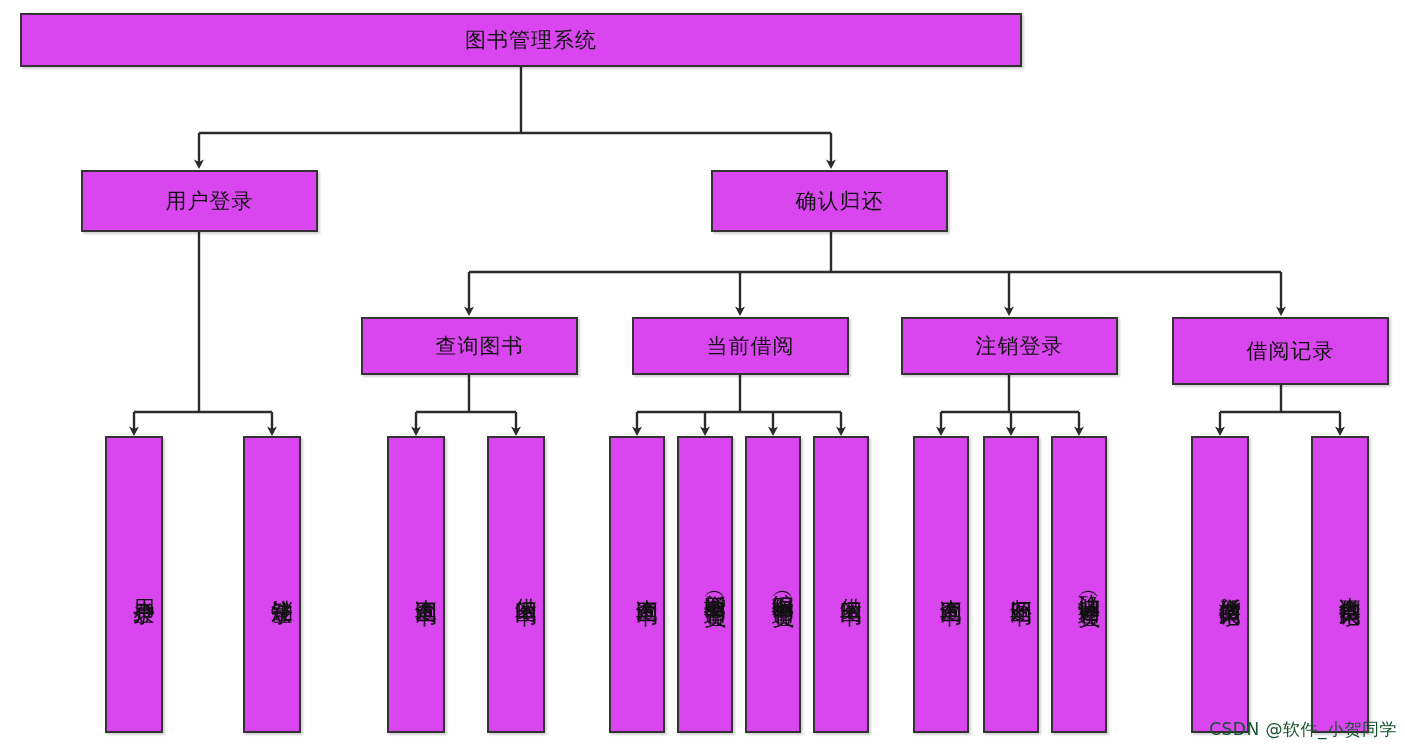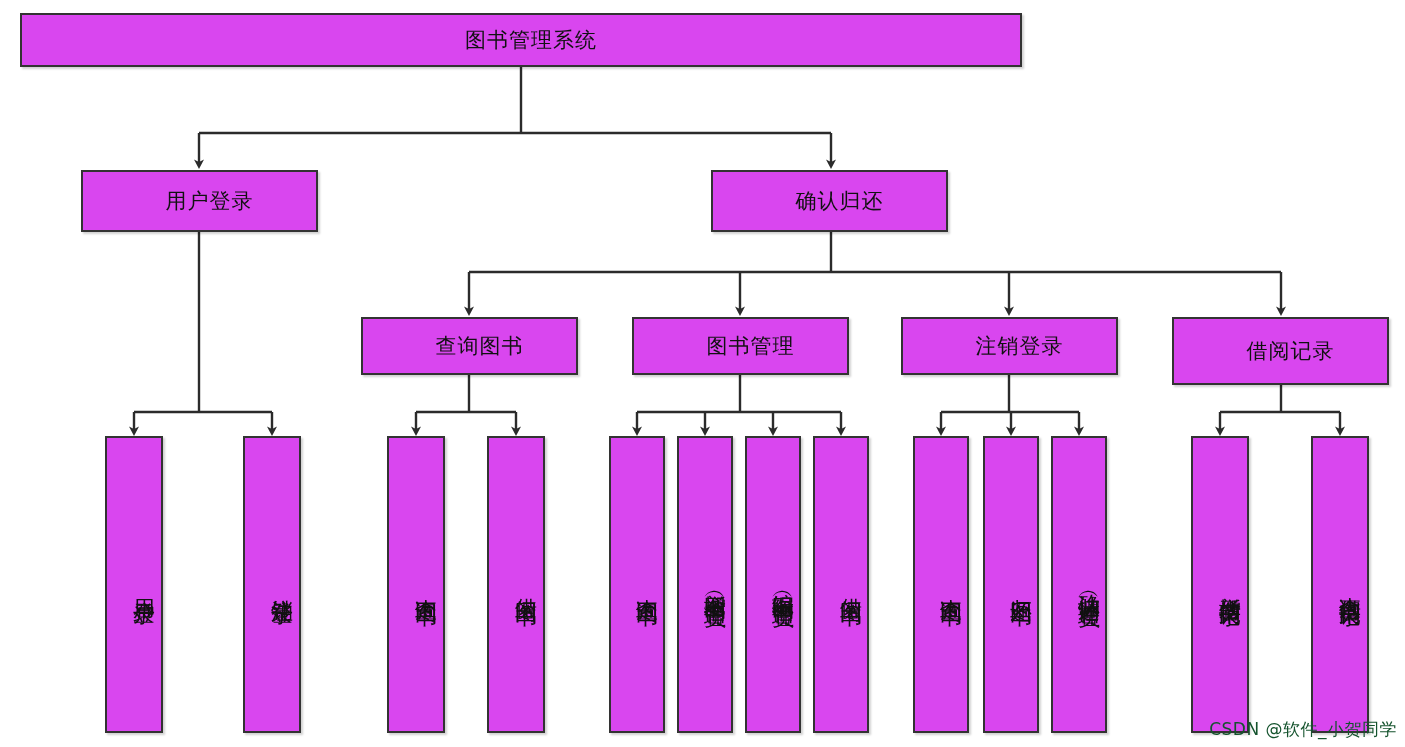--- a/index.html
+++ b/index.html
@@ -129,21 +129,21 @@
     <span class="node-label">用户登录</span>
   </div>
   <div class="node-box" style="left: 711px; top: 170px; width: 237px; height: 62px;">
     <span class="node-label">确认归还</span>
   </div>
 
   <div class="node-box" style="left: 361px; top: 317px; width: 217px; height: 58px;">
     <span class="node-label">查询图书</span>
   </div>
   <div class="node-box" style="left: 632px; top: 317px; width: 217px; height: 58px;">
-    <span class="node-label">图书管理</span>
+    <span class="node-label">当前借阅</span>
   </div>
   <div class="node-box" style="left: 901px; top: 317px; width: 217px; height: 58px;">
     <span class="node-label">注销登录</span>
   </div>
   <div class="node-box" style="left: 1172px; top: 317px; width: 217px; height: 68px;">
     <span class="node-label">借阅记录</span>
   </div>
 
   <div class="node-box vertical" style="left: 105px; top: 436px; width: 58px; height: 297px;">
     <span class="node-label">用户登录</span>

